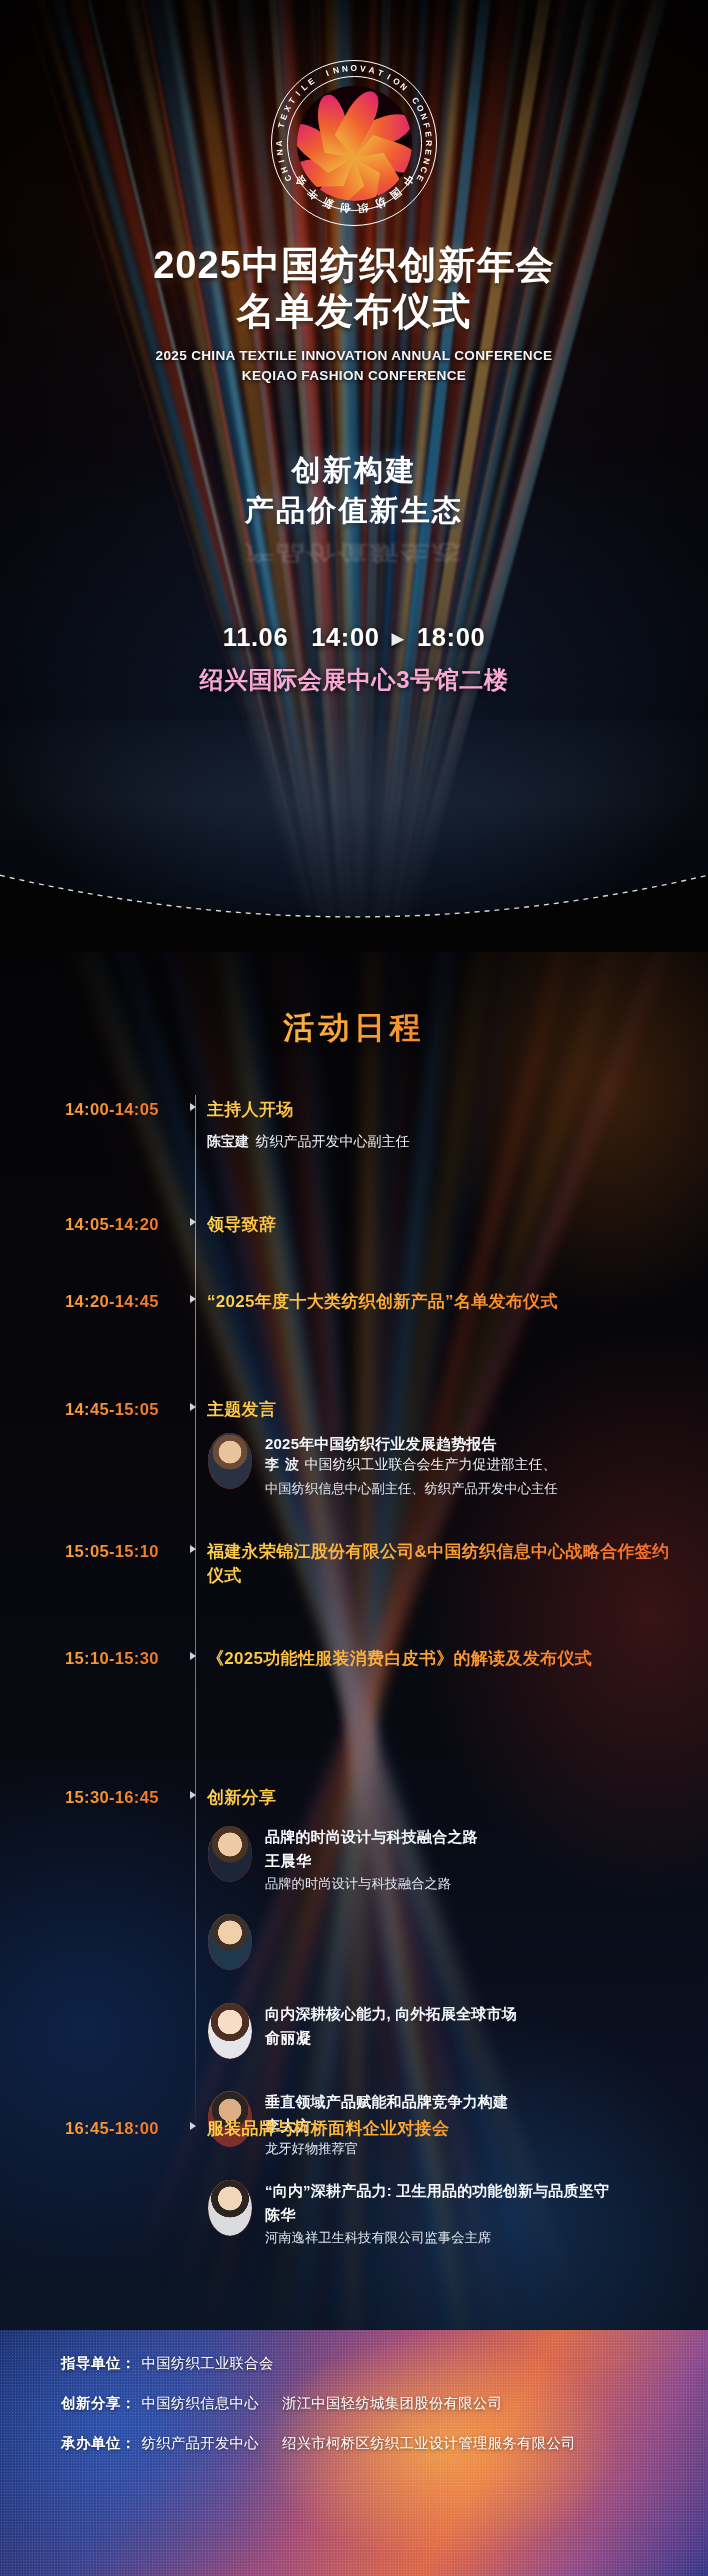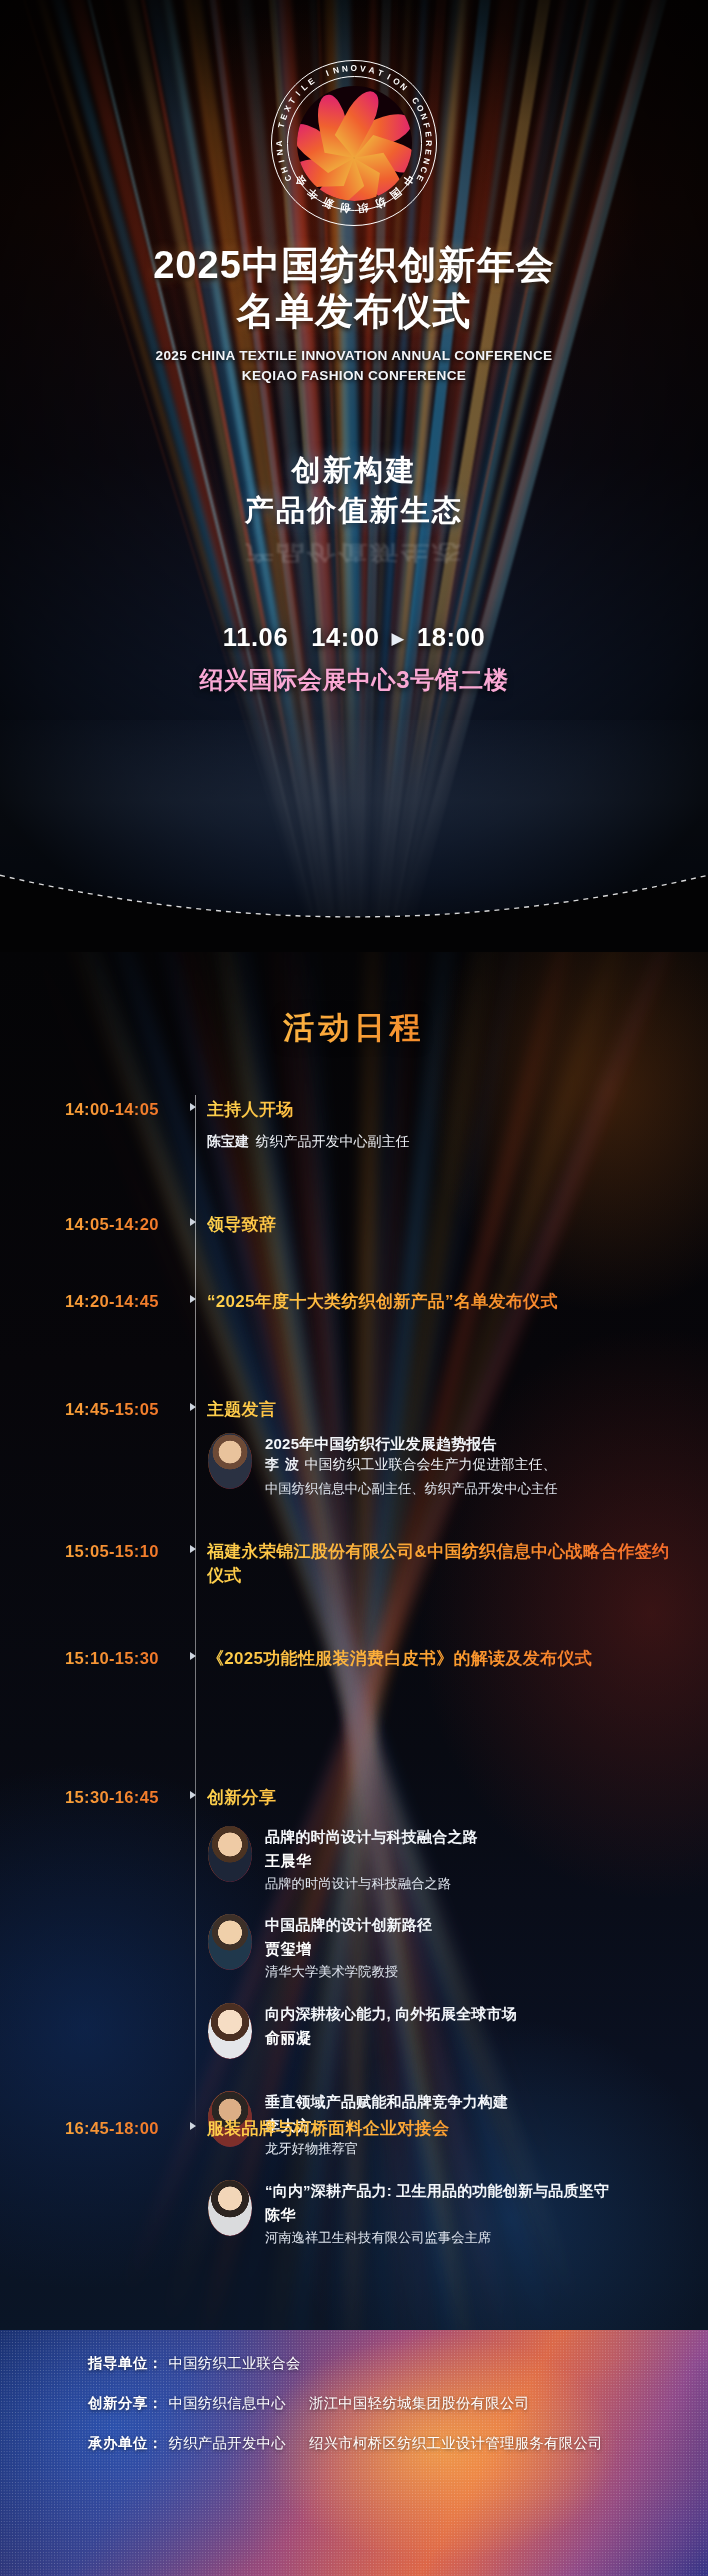--- a/index.html
+++ b/index.html
@@ -111,21 +111,21 @@
   .footer{position:absolute;left:0;top:2330px;width:708px;height:246px;overflow:hidden;}
   .footer-bg{position:absolute;inset:0;background:
     radial-gradient(ellipse 288px 183px at 62% 48%, rgba(255,190,70,.62), transparent 62%),
     radial-gradient(ellipse 387px 232px at 70% 58%, rgba(235,90,70,.55), transparent 70%),
     radial-gradient(ellipse 310px 243px at 16% 40%, rgba(40,90,190,.72), transparent 72%),
     radial-gradient(ellipse 288px 232px at 95% 78%, rgba(70,60,170,.55), transparent 72%),
     linear-gradient(120deg,#16275f 0%,#3b3d86 25%,#9c4a7a 48%,#d96a48 66%,#8e4a8e 84%,#2a2f70 100%);}
   .footer-noise{position:absolute;inset:0;opacity:.30;
     background-image:radial-gradient(rgba(255,255,255,.8) 0.3px, transparent 0.4px);
     background-size:2.8px 2.8px;}
-  .footer-lines{position:absolute;left:88px;top:24px;text-align:right;}
+  .footer-lines{position:absolute;left:61px;top:24px;text-align:right;}
   .f-line{display:flex;font-size:14.4px;line-height:1.25;margin-bottom:22px;color:#fff;
     text-shadow:0 1.1px 3.9px rgba(0,0,0,.55);white-space:nowrap;}
   .f-label{font-weight:900;letter-spacing:0.6px;margin-right:5.5px;}
   .f-val{font-weight:400;letter-spacing:0.3px;}
   .f-val + .f-val{margin-left:23px;}
 </style>
 </head>
 <body>
 
 <section class="hero">
@@ -365,25 +365,20 @@
             <div class="spk-txt">
               <div class="spk-topic">品牌的时尚设计与科技融合之路</div>
               <div class="spk-name">王晨华</div>
               <div class="spk-org">品牌的时尚设计与科技融合之路</div>
             </div>
           </div>
           <div class="spk" style="top: 125px;">
             <div class="avatar">
               <div class="face" style="background: radial-gradient(circle at 50% 33%, rgb(240, 208, 170) 0px, rgb(240, 208, 170) 27%, rgb(61, 48, 40) 28%, rgb(61, 48, 40) 41%, rgb(32, 56, 76) 42%), linear-gradient(rgb(79, 90, 104), rgb(29, 42, 56));"></div>
             </div>
-            <div class="spk-txt">
-              <div class="spk-topic">中国品牌的设计创新路径</div>
-              <div class="spk-name">贾玺增</div>
-              <div class="spk-org">清华大学美术学院教授</div>
-            </div>
           </div>
           <div class="spk" style="top: 214px;">
             <div class="avatar">
               <div class="face" style="background: radial-gradient(circle at 50% 34%, rgb(246, 221, 196) 0px, rgb(246, 221, 196) 28%, rgb(74, 47, 34) 29%, rgb(74, 47, 34) 44%, rgb(228, 230, 234) 45%), linear-gradient(rgb(217, 211, 203), rgb(109, 111, 120));"></div>
             </div>
             <div class="spk-txt">
               <div class="spk-topic">向内深耕核心能力, 向外拓展全球市场</div>
               <div class="spk-name">俞丽凝</div>
             </div>
           </div>

